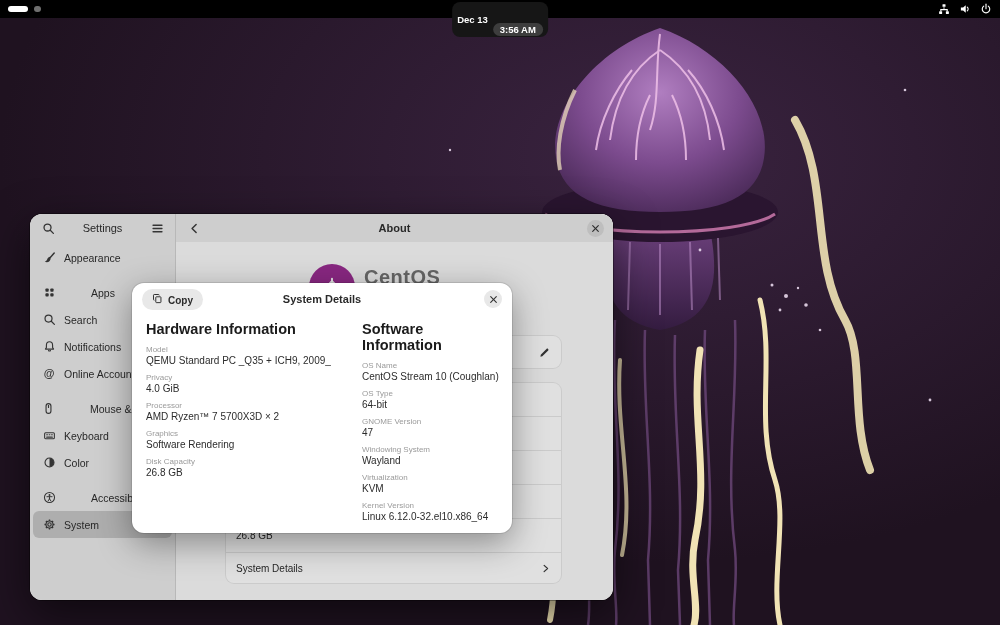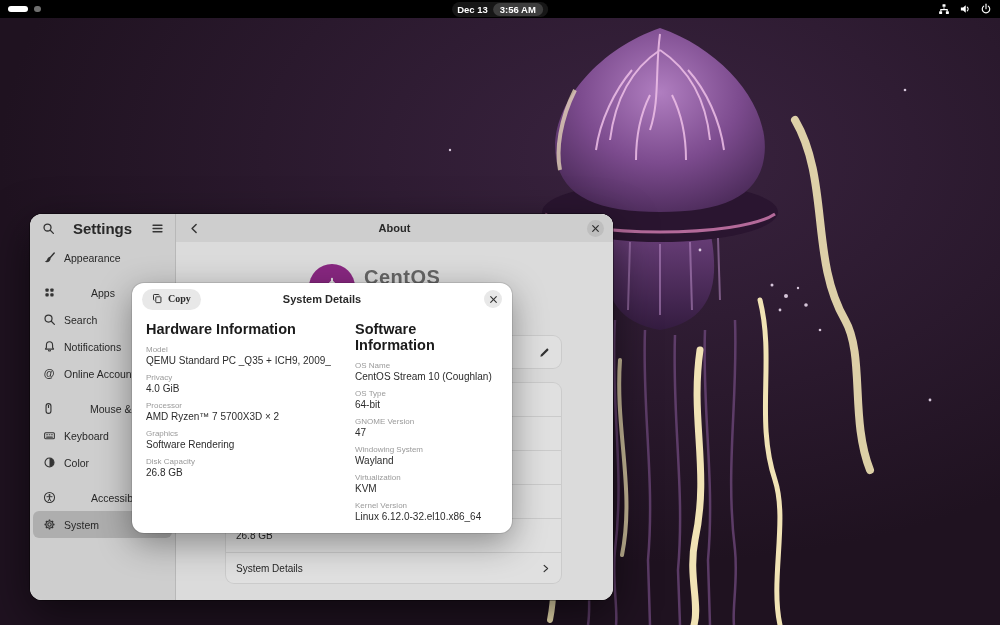--- a/index.html
+++ b/index.html
@@ -11,35 +11,35 @@
   
   .topbar { position:absolute; top:0; left:0; width:100%; height:18px; background:#000;
     display:flex; align-items:center; justify-content:space-between; padding:0 8px; z-index:50; }
   .tb-left { display:flex; align-items:center; gap:6px; }
   .ws-pill { width:20px; height:6px; border-radius:3px; background:#fff; display:inline-block; }
   .ws-dot { width:7px; height:6px; border-radius:3px; background:#6f6f6f; display:inline-block; }
   .tb-clock { position:absolute; left:50%; top:2px; transform:translateX(-50%);
     display:flex; align-items:center; gap:5px; background:#161616; border-radius:8px; padding:1px 5px; }
   .tb-clock .date { color:#fff; font-size:9.5px; font-weight:700; }
   .tb-clock .time { color:#fff; font-size:9.5px; font-weight:700; background:#3d3d3d;
-    border-radius:8px; padding:1px 7px; }
+    border-radius:8px; padding:1px 7px;margin-top:20px; }
   .tb-right { display:flex; align-items:center; gap:9px; }
   .tb-right svg { display:block; }
 
   
   .window { position:absolute; left:30px; top:214px; width:583px; height:386px;
     border-radius:12px; overflow:hidden; display:flex;
     box-shadow:0 14px 44px rgba(0,0,0,0.55), 0 0 0 1px rgba(0,0,0,0.35); background:#fafafa; }
   .dim { position:absolute; inset:0; background:rgba(0,0,0,0.12); z-index:4; pointer-events:none; }
 
   
   .sidebar { width:146px; background:#ebebeb; border-right:1px solid #d2d2d2; flex:none;
     display:flex; flex-direction:column; }
   .sb-header { height:28px; display:flex; align-items:center; justify-content:space-between; padding:0 9px; }
-  .sb-title { font-size:15px; font-weight:700; color:#2e2e2e; }
+  .sb-title { font-size:11px; font-weight:400; color:#2e2e2e; }
   .hbtn { width:18px; height:18px; border:none; background:transparent; border-radius:5px;
     display:flex; align-items:center; justify-content:center; color:#3c3c3c; cursor:pointer; }
   .sb-nav { padding:2px 3px 0 3px; }
   .sb-item { height:27px; display:flex; align-items:center; gap:8px; padding:0 9px;
     border-radius:6px; color:#2e2e2e; cursor:pointer; }
   .sb-item.grp { margin-top:8px;gap:35px; }
   .sb-item.selected { background:#c7c7c7; }
   .sb-ic { width:14px; display:flex; justify-content:center; color:#3c3c3c; }
   .icon-at { font-size:11px; font-weight:700; line-height:1; color:#3c3c3c; }
   .sb-label { font-size:10.5px; white-space:nowrap; }
@@ -67,26 +67,26 @@
     font-size:10px; color:#2c2c2c; }
   .info-row:last-child { border-bottom:none; height:30px; cursor:pointer; }
   .info-row .spacer { flex:1; }
   .row-chev { color:#3a3a3a; display:flex; }
 
   
   .dialog { position:absolute; left:102px; top:69px; width:380px; height:250px; background:#fff;
     border-radius:12px; z-index:5; box-shadow:0 10px 34px rgba(0,0,0,0.38), 0 0 0 1px rgba(0,0,0,0.1); }
   .dlg-header { height:32px; display:flex; align-items:center; padding:0 10px; position:relative; }
   .dlg-title { position:absolute; left:0; right:0; text-align:center; font-size:11px; font-weight:700; color:#2a2a2a; }
-  .copy-btn { display:flex; align-items:flex-start; gap:5px; background:#e8e8e8; border:none; border-radius:14px;
+  .copy-btn { display:flex; align-items:flex-end; gap:5px; background:#e8e8e8; border:none; border-radius:14px;
     padding:4px 10px; font-size:10px; font-weight:700; color:#2c2c2c; cursor:pointer; z-index:1;
-    font-family:Liberation Serif, serif; }
+    font-family:Liberation Sans, sans-serif; }
   .dlg-close { margin-left:auto; width:18px; height:18px; border-radius:50%; background:#e8e8e8; border:none;
     display:flex; align-items:center; justify-content:center; color:#333; cursor:pointer; z-index:1; }
-  .dlg-body { display:flex; gap:17px; padding:2px 14px 0 14px; }
+  .dlg-body { display:flex; gap:24px; padding:2px 14px 0 14px; }
   .col { flex:none; }
   .col.hw { width:192px; }
   .col.sw { flex:1; }
   .col h2 { font-size:14.5px; font-weight:700; color:#1b1b1b; margin:4px 0 8px 0; }
   .entry { margin-bottom:7px; }
   .entry .lab { font-size:8px; color:#9a9a9a; margin-bottom:1px; }
   .entry .val { font-size:10px; color:#2c2c2c; white-space:nowrap; }
 </style>
 </head>
 <body>

